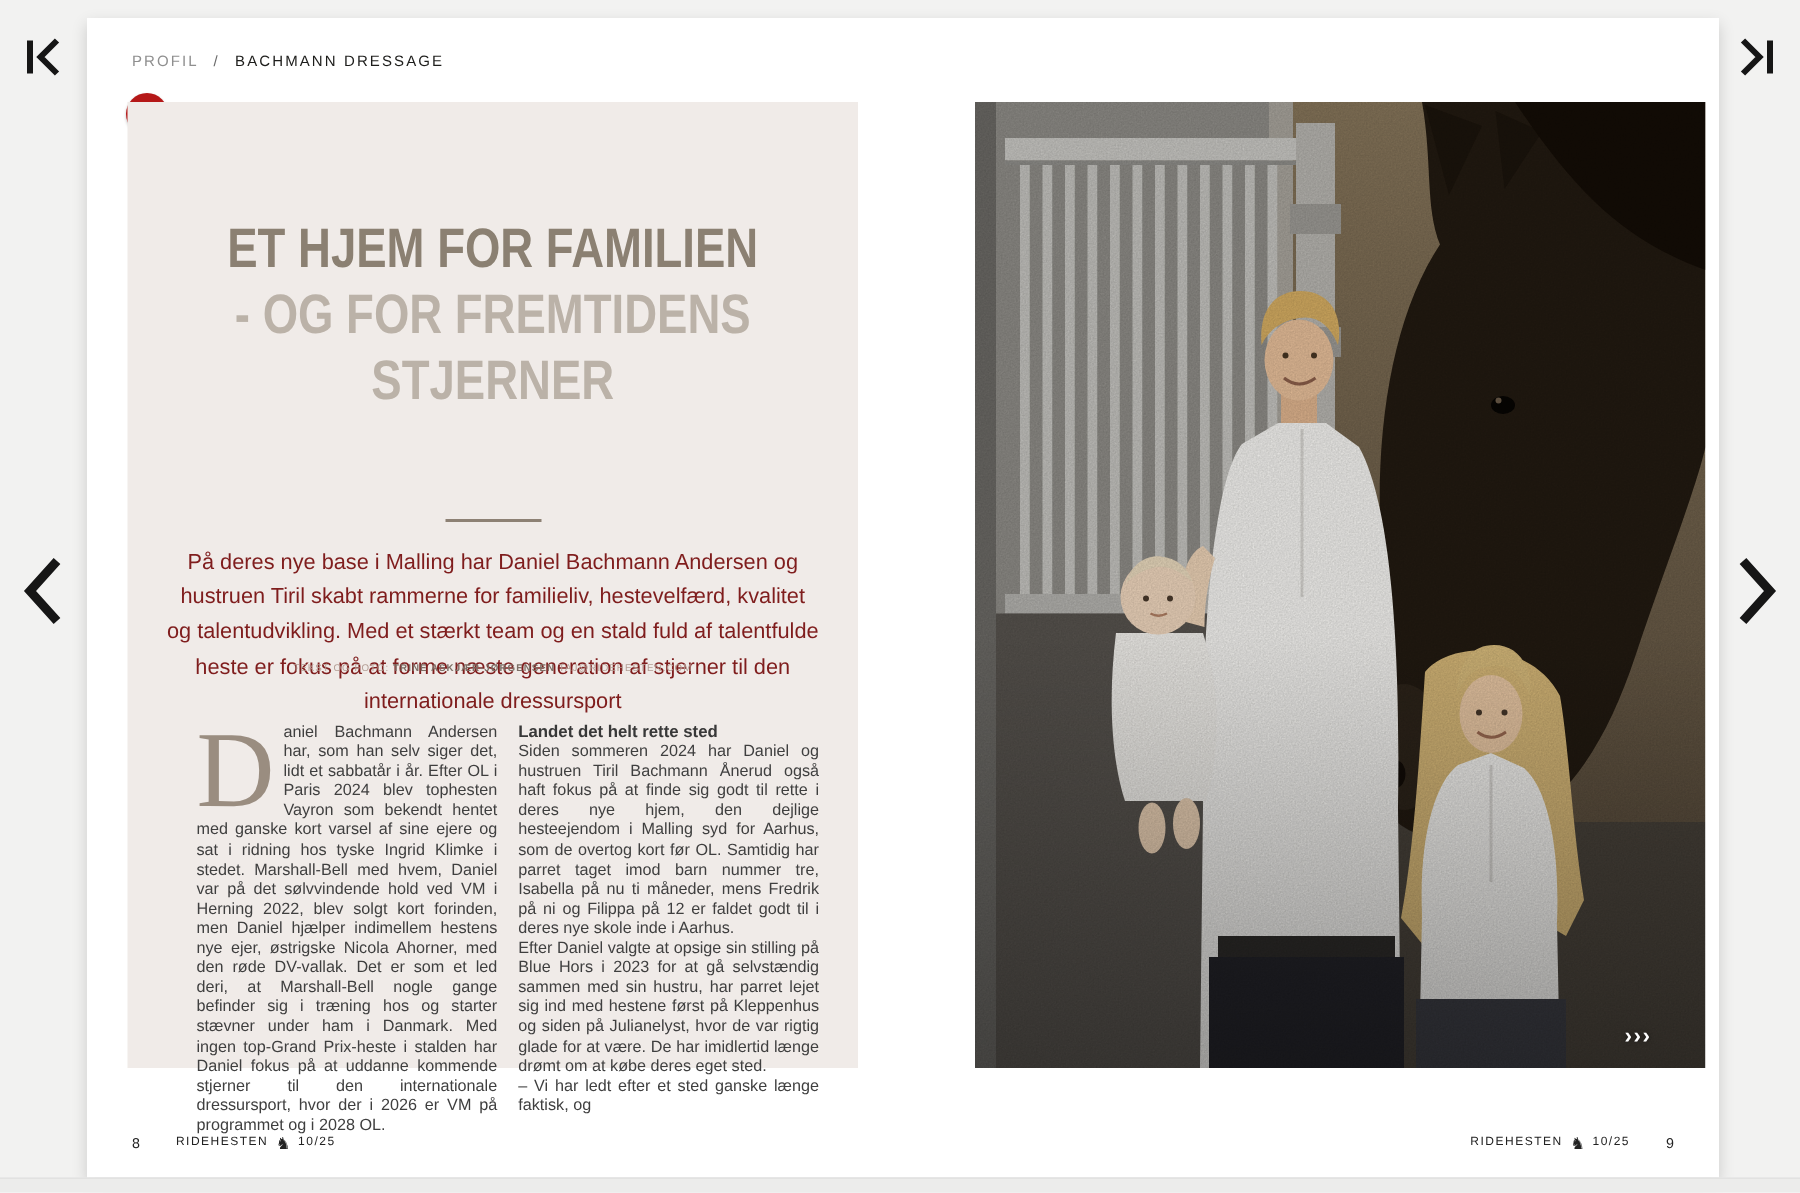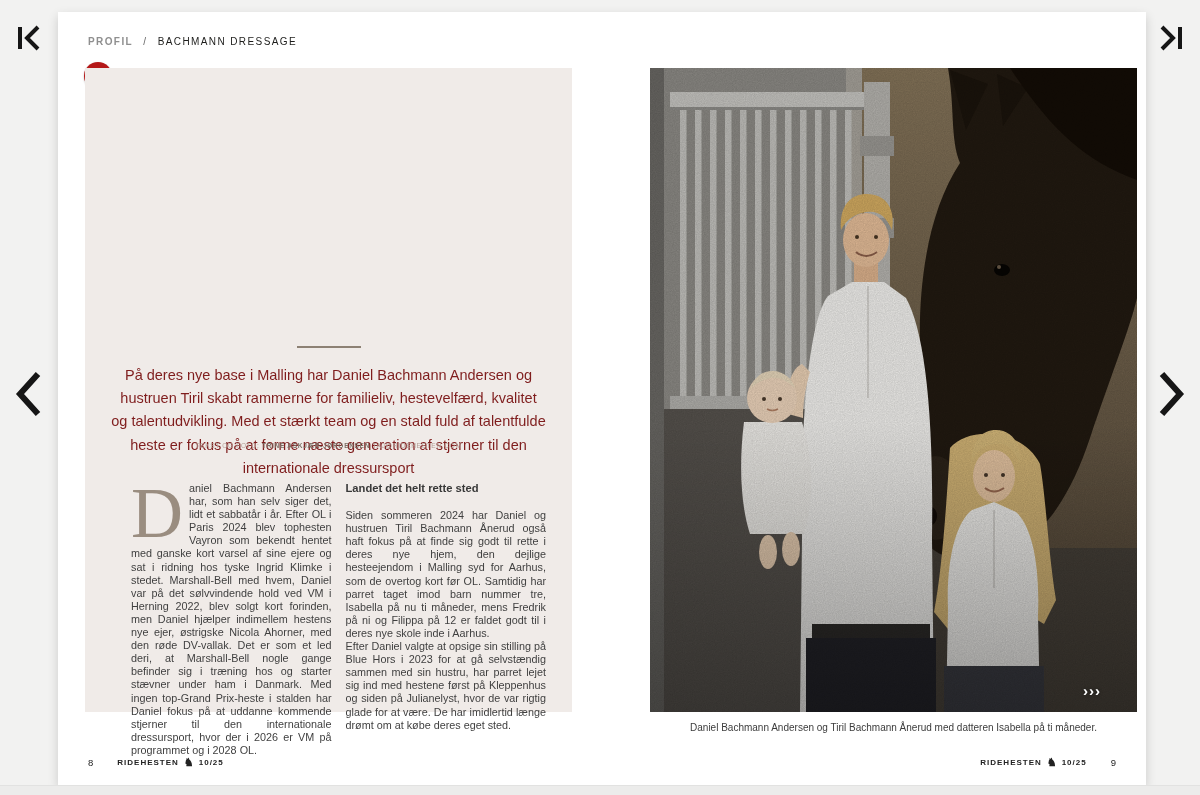--- a/index.html
+++ b/index.html
@@ -16,21 +16,21 @@
   .nav-last  { right:12px; top:20px; }
   .nav-prev  { left:8px;   top:368px; }
   .nav-next  { right:8px;  top:368px; }
   .nav-btn svg { display:block; }
 
   
   .spread { position:absolute; left:58px; top:12px; width:1088px; height:773px;
             background:#ffffff; box-shadow:0 4px 10px rgba(0,0,0,0.16); }
 
   .breadcrumb { position:absolute; left:30px; top:24px; font-size:10px; letter-spacing:1.4px; }
-  .breadcrumb .crumb-section { color:#8f8f8f; font-weight:700; }
+  .breadcrumb .crumb-section { color:#8f8f8f; font-weight:400; }
   .breadcrumb .crumb-sep { color:#6a6a6a; margin:0 6px; font-weight:400; }
   .breadcrumb .crumb-article { color:#1d1d1b; font-weight:400; }
 
   .search-btn { position:absolute; left:26px; top:50px; width:28px; height:28px; border-radius:50%;
                 background:#b51818; border:none; cursor:pointer; display:flex;
                 align-items:center; justify-content:center; box-shadow:0 1px 2px rgba(0,0,0,.25); }
 
   
   .feature { position:absolute; left:27px; top:56px; width:487px; height:644px; background:#f0ebe8; }
 
@@ -49,28 +49,28 @@
 
   .byline { position:absolute; top:374px; left:0; right:0; text-align:center;
             font-size:6.5px; letter-spacing:.7px; color:#b49e95; text-transform:uppercase; }
   .byline b { color:#7d6f66; }
 
   .columns { position:absolute; top:414px; left:46px; right:26px; display:flex; gap:14px; }
   .col { flex:1; font-size:10.8px; line-height:13.1px; color:#3f3f3f; text-align:justify; }
   .col p { margin:0; }
   .dropcap { float:left; font-size:72px; line-height:58px; padding:2px 6px 0 0;
              color:#9a8d80; font-weight:400; font-family:"Liberation Serif", serif; }
-  .col-heading { font-weight:700; color:#383838; font-size:11.2px; margin-bottom:14px; }
+  .col-heading { font-weight:700; color:#383838; font-size:11.2px; margin-bottom:0; }
 
   .page-footer { position:absolute; bottom:16px; font-size:8px; letter-spacing:1px;
                  color:#222; display:flex; align-items:center; gap:24px; }
   .footer-left  { left:30px; }
   .footer-right { right:30px; }
   .pgnum { font-size:9.5px; letter-spacing:0; font-weight:400; }
-  .brand { display:flex; align-items:center; gap:5px; font-weight:700; }
+  .brand { display:flex; gap:5px; font-weight:400; }
   .brand .horse-glyph { font-size:11px; letter-spacing:0; }
 
   
   .photo-wrap { position:absolute; left:592px; top:56px; width:487px; height:644px; overflow:hidden; }
   .photo-wrap svg { display:block; }
   .more-chevrons { position:absolute; right:36px; bottom:14px; color:#fff; font-size:15px;
                    font-weight:700; letter-spacing:1px; cursor:pointer; line-height:1;
                    text-shadow:0 0 3px rgba(0,0,0,.5); }
   .caption { position:absolute; left:592px; top:710px; width:487px; text-align:center;
              font-size:10px; color:#3c3c3c; }
@@ -126,20 +126,25 @@
       <span>
         <svg width="16" height="16" viewBox="0 0 16 16">
           <circle cx="6.5" cy="6.5" r="4" fill="none" stroke="#ffffff" stroke-width="2"></circle>
           <line x1="9.6" y1="9.6" x2="13.4" y2="13.4" stroke="#ffffff" stroke-width="2"></line>
         </svg>
       </span>
     </button>
 
     <div class="feature">
 
+      <div class="feat-title">
+        <div class="t-line t1">ET HJEM FOR FAMILIEN</div>
+        <div class="t-line t2">- OG FOR FREMTIDENS</div>
+        <div class="t-line t3">STJERNER</div>
+      </div>
 
       <div class="divider"></div>
 
       <div class="intro">På deres nye base i Malling har Daniel Bachmann Andersen og hustruen Tiril skabt rammerne for familieliv, hestevelfærd, kvalitet og talentudvikling. Med et stærkt team og en stald fuld af talentfulde heste er fokus på at forme næste generation af stjerner til den internationale dressursport</div>
 
       <div class="byline">
         <span>TEKST OG FOTO:</span>
         <b>TRINE ASKJÆR-JØRGENSEN</b>
         <span>TAJ@RIDEHESTEN.COM</span>
       </div>
@@ -147,20 +152,21 @@
       <div class="columns">
         <div class="col">
           <p>
             <span class="dropcap">D</span><span>aniel Bachmann Andersen har, som han selv siger det, lidt et sabbatår i år. Efter OL i Paris 2024 blev tophesten Vayron som bekendt hentet med ganske kort varsel af sine ejere og sat i ridning hos tyske Ingrid Klimke i stedet. Marshall-Bell med hvem, Daniel var på det sølvvindende hold ved VM i Herning 2022, blev solgt kort forinden, men Daniel hjælper indimellem hestens nye ejer, østrigske Nicola Ahorner, med den røde DV-vallak. Det er som et led deri, at Marshall-Bell nogle gange befinder sig i træning hos og starter stævner under ham i Danmark. Med ingen top-Grand Prix-heste i stalden har Daniel fokus på at uddanne kommende stjerner til den internationale dressursport, hvor der i 2026 er VM på programmet og i 2028 OL.</span>
           </p>
         </div>
         <div class="col">
           <div class="col-heading">Landet det helt rette sted</div>
           <p>Siden sommeren 2024 har Daniel og hustruen Tiril Bachmann Ånerud også haft fokus på at finde sig godt til rette i deres nye hjem, den dejlige hesteejendom i Malling syd for Aarhus, som de overtog kort før OL. Samtidig har parret taget imod barn nummer tre, Isabella på nu ti måneder, mens Fredrik på ni og Filippa på 12 er faldet godt til i deres nye skole inde i Aarhus.</p>
           <p>Efter Daniel valgte at opsige sin stilling på Blue Hors i 2023 for at gå selvstændig sammen med sin hustru, har parret lejet sig ind med hestene først på Kleppenhus og siden på Julianelyst, hvor de var rigtig glade for at være. De har imidlertid længe drømt om at købe deres eget sted.</p>
+          <p>– Vi har ledt efter et sted ganske længe faktisk, og</p>
         </div>
       </div>
     </div>
 
     <div class="page-footer footer-left">
       <span class="pgnum">8</span>
       <span class="brand">
         <span>RIDEHESTEN</span>
         <span class="horse-glyph">♞</span>
         <span>10/25</span>
@@ -263,21 +269,20 @@
         <circle cx="336" cy="407" r="2" fill="#46372a"></circle>
         <circle cx="353" cy="407" r="2" fill="#46372a"></circle>
         <path d="M 335 420 Q 344 427 354 420" fill="none" stroke="#9c6b52" stroke-width="2"></path>
 
         <rect x="0" y="0" width="487" height="644" fill="#d8d6d0" filter="url(#grain)" opacity="0.18"></rect>
         <rect x="0" y="0" width="487" height="644" fill="url(#bottomShade)"></rect>
       </svg>
       <span class="more-chevrons">›››</span>
     </div>
 
-    <div class="caption">Daniel Bachmann Andersen og Tiril Bachmann Ånerud med datteren Isabella på ti måneder.</div>
 
     <div class="page-footer footer-right">
       <span class="brand">
         <span>RIDEHESTEN</span>
         <span class="horse-glyph">♞</span>
         <span>10/25</span>
       </span>
       <span class="pgnum">9</span>
     </div>
 

